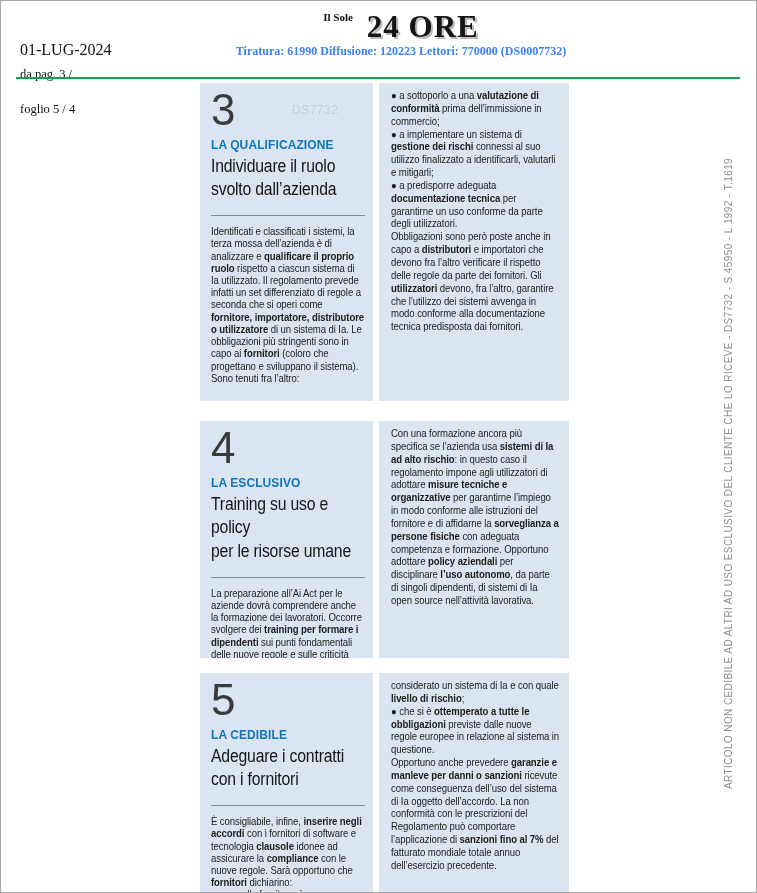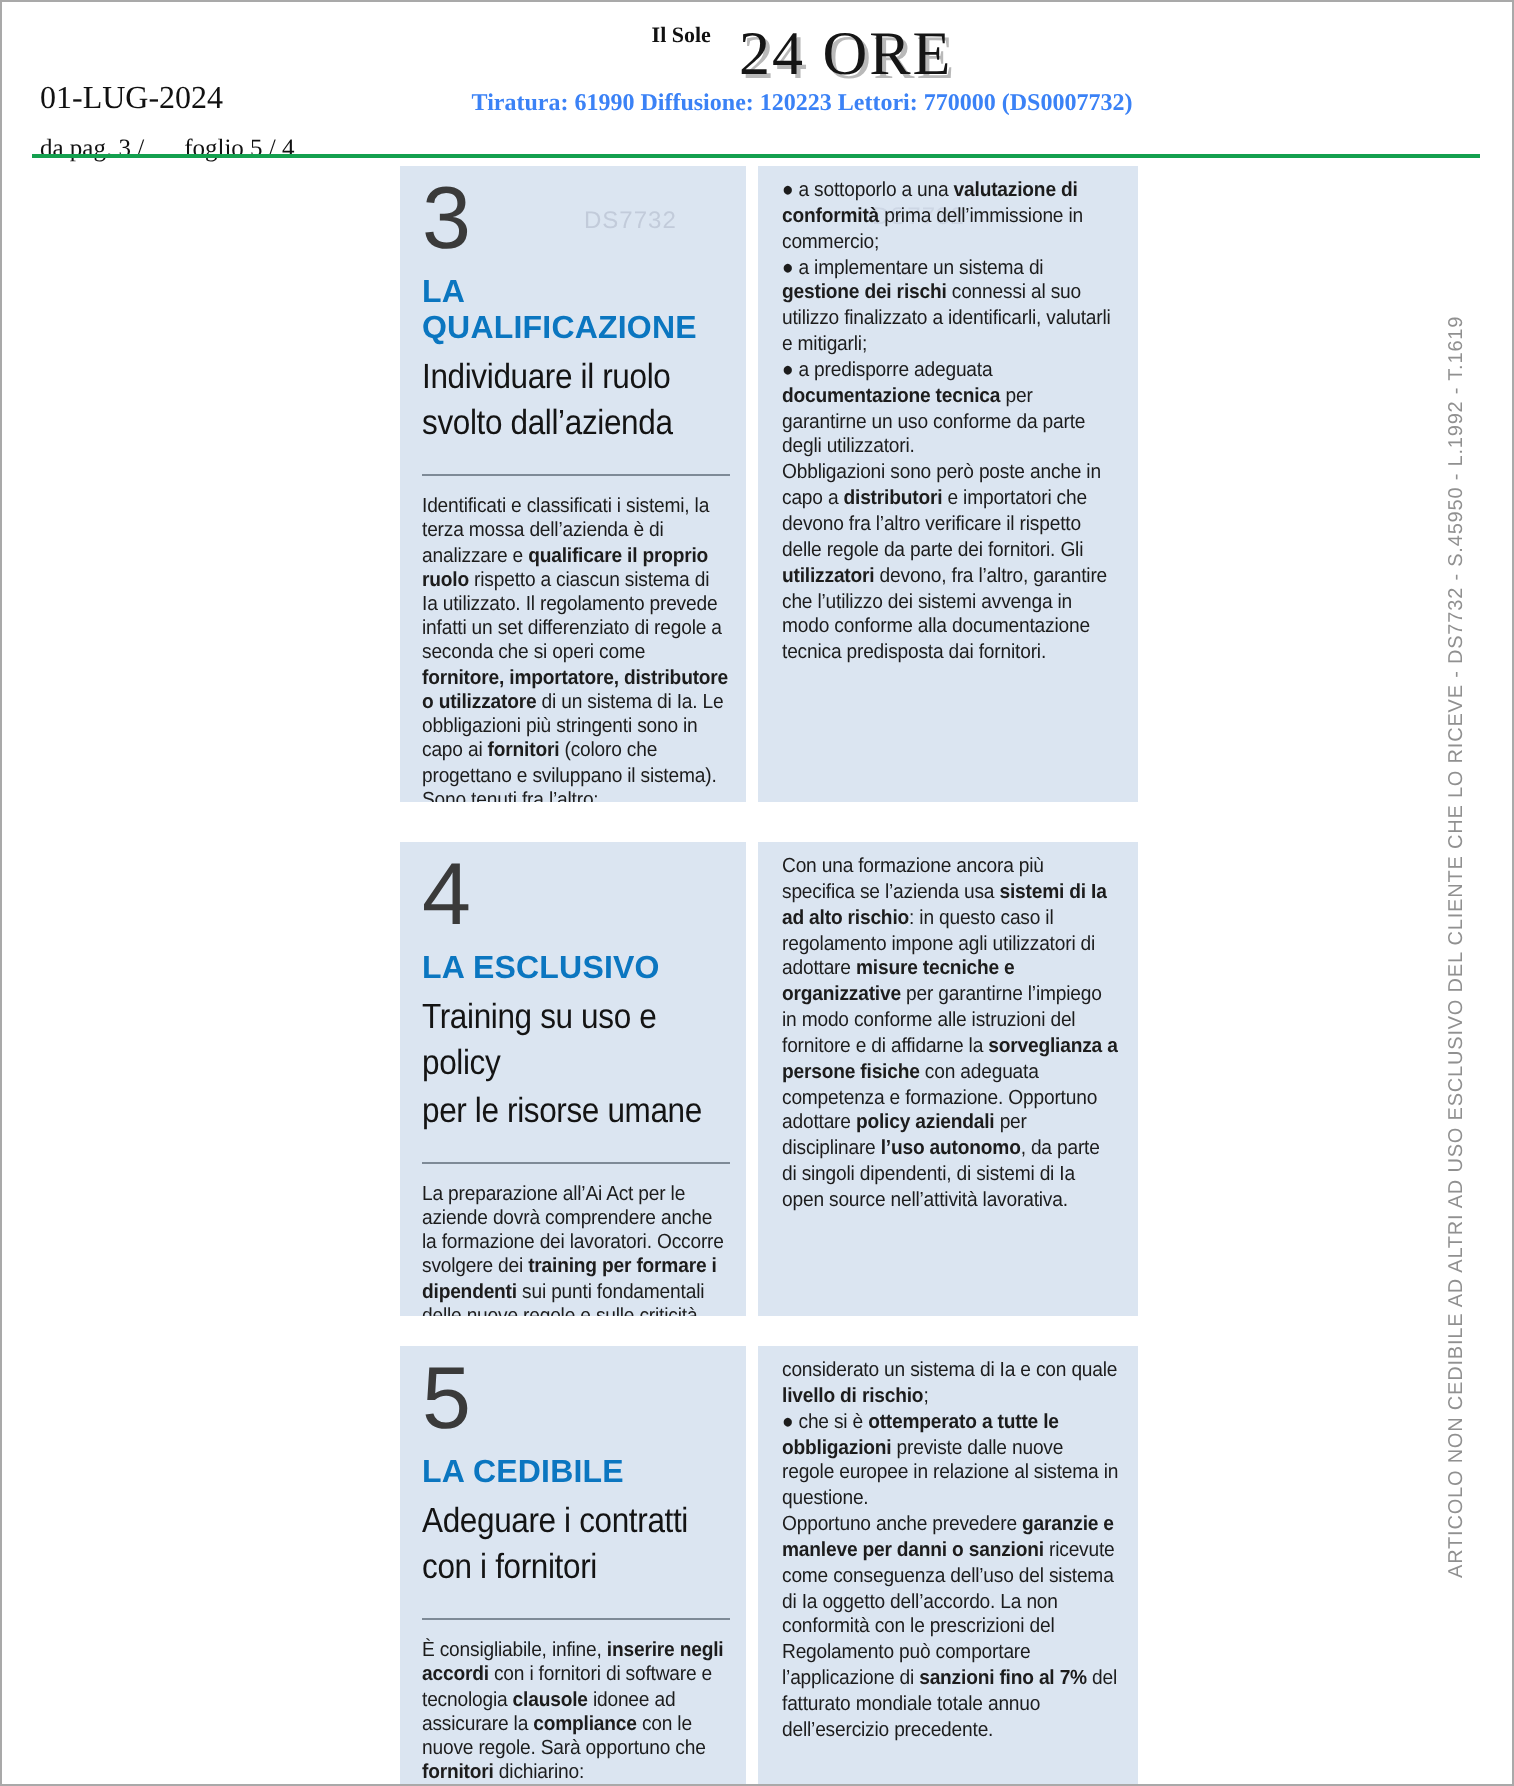--- a/index.html
+++ b/index.html
@@ -11,25 +11,25 @@
     --side-gray:#909090;
   }
   *{box-sizing:border-box;}
   html,body{margin:0;padding:0;background:#ffffff;}
   body{width:757px;height:893px;position:relative;font-family:"Liberation Sans",sans-serif;color:var(--ink);}
   .page{position:absolute;left:0;top:0;width:757px;height:893px;border:1px solid #a9a9a9;background:#fff;overflow:hidden;}
 
   
   .header-left{position:absolute;left:19px;top:40px;font-family:"Liberation Serif",serif;}
   .hdr-date{font-size:16px;color:#111;}
-  .hdr-pageinfo{margin-top:8px;font-size:12.5px;color:#111;display:flex;gap:20px;}
+  .hdr-pageinfo{margin-top:8px;font-size:12.5px;color:#111;display:flex;gap:20px;flex-direction:column;}
   .header-center{position:absolute;left:208px;top:10px;width:384px;text-align:center;font-family:"Liberation Serif",serif;}
   .masthead{line-height:1;white-space:nowrap;}
   .ilsole{font-size:11px;font-weight:bold;color:#111;vertical-align:16px;margin-right:14px;}
-  .ore24{font-size:31px;font-weight:normal;color:#151515;letter-spacing:1px;text-shadow:2px 2px 0 #b9b9b9;}
+  .ore24{font-size:31px;font-weight:bold;color:#151515;letter-spacing:1px;text-shadow:2px 2px 0 #b9b9b9;}
   .hdr-sub1{margin-top:5px;font-size:12px;color:#111;}
   .hdr-sub2{margin-top:2px;font-size:12px;color:#3b82f6;font-weight:bold;}
   .header-right{position:absolute;left:606px;top:22px;width:140px;}
   .ds-row{display:flex;align-items:center;gap:5px;}
   .ds-icon{width:20px;height:20px;background:var(--brand-green);border-radius:3px;position:relative;flex:0 0 auto;}
   .ds-icon::after{content:"";position:absolute;left:3px;top:7px;width:10px;height:10px;background:#fff;}
   .ds-text{font-size:16px;font-weight:bold;color:var(--brand-green);letter-spacing:-0.4px;white-space:nowrap;}
   .ds-anniv{margin-top:7px;font-family:"Liberation Serif",serif;font-style:italic;font-size:15px;color:var(--brand-green);letter-spacing:0.2px;}
   .green-rule{position:absolute;left:15px;right:16px;top:76px;height:2px;background:var(--brand-green);}
 
@@ -43,21 +43,21 @@
   .row-4{top:338px;}
   .row-5{top:590px;}
   .card{background:var(--box-blue);overflow:hidden;position:relative;}
   .card-left{width:173px;padding:6px 8px 8px 11px;}
   .card-right{width:190px;padding:7px 9px 8px 12px;}
   .h-318 .card{height:318px;}
   .h-237 .card{height:237px;}
   .h-220 .card{height:220px;}
 
   .num{font-size:44px;line-height:0.95;font-weight:400;color:#3a3a3a;letter-spacing:1px;}
-  .kicker{margin-top:7px;font-size:16px;font-weight:bold;color:var(--accent-blue);letter-spacing:0.1px;}
+  .kicker{margin-top:7px;font-size:12px;font-weight:bold;color:var(--accent-blue);letter-spacing:0.1px;}
   .title{margin:3px 0 0 0;font-size:17.5px;font-weight:400;color:#141414;line-height:1.35;letter-spacing:-0.2px;white-space:pre-line;transform:scaleX(0.9);transform-origin:0 0;width:111%;}
   .rule{height:1px;background:#7e8a97;margin:13px 0 10px 0;}
   .body{position:relative;z-index:1;font-size:10.2px;line-height:1.2;letter-spacing:-0.1px;color:var(--ink);transform:scaleX(0.94);transform-origin:0 0;width:106%;}
   .card-right .body{line-height:1.26;}
   .para{margin:0;}
   .body b{font-weight:bold;}
   .wm{position:absolute;z-index:0;font-size:12px;color:var(--watermark);letter-spacing:0.5px;}
   .wm-left{left:92px;top:20px;}
   .wm-right{left:57px;top:18px;opacity:0.55;}
 </style>

